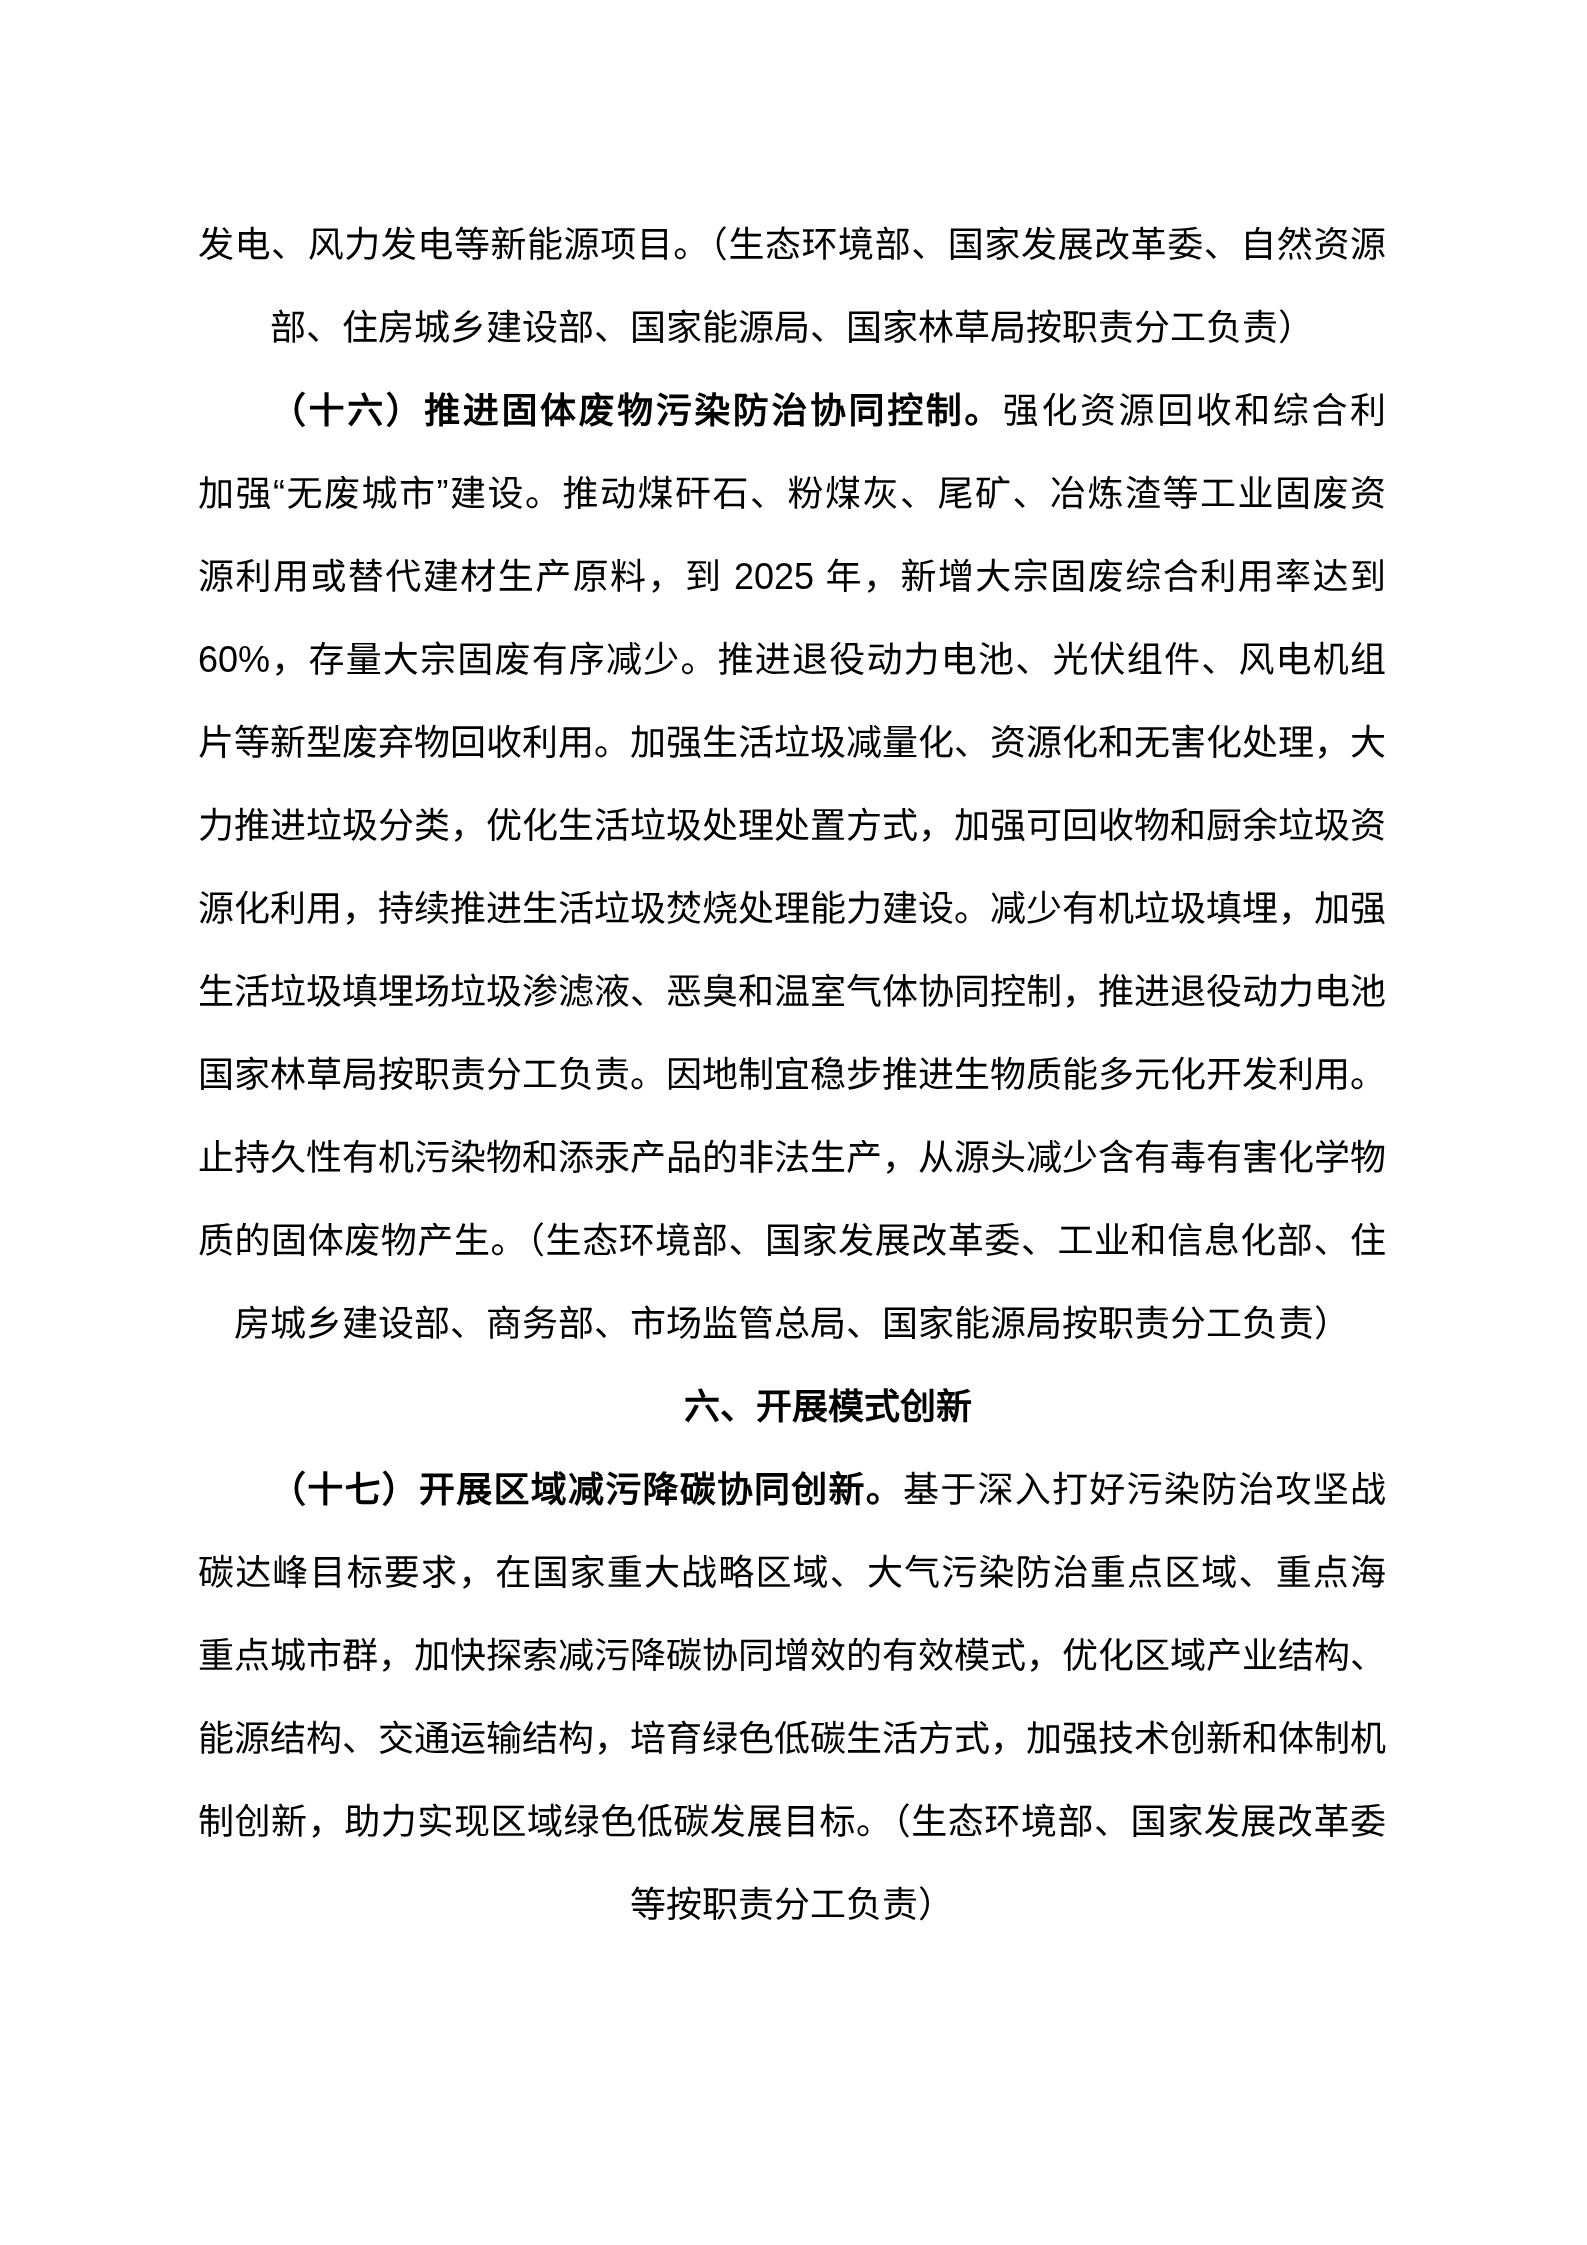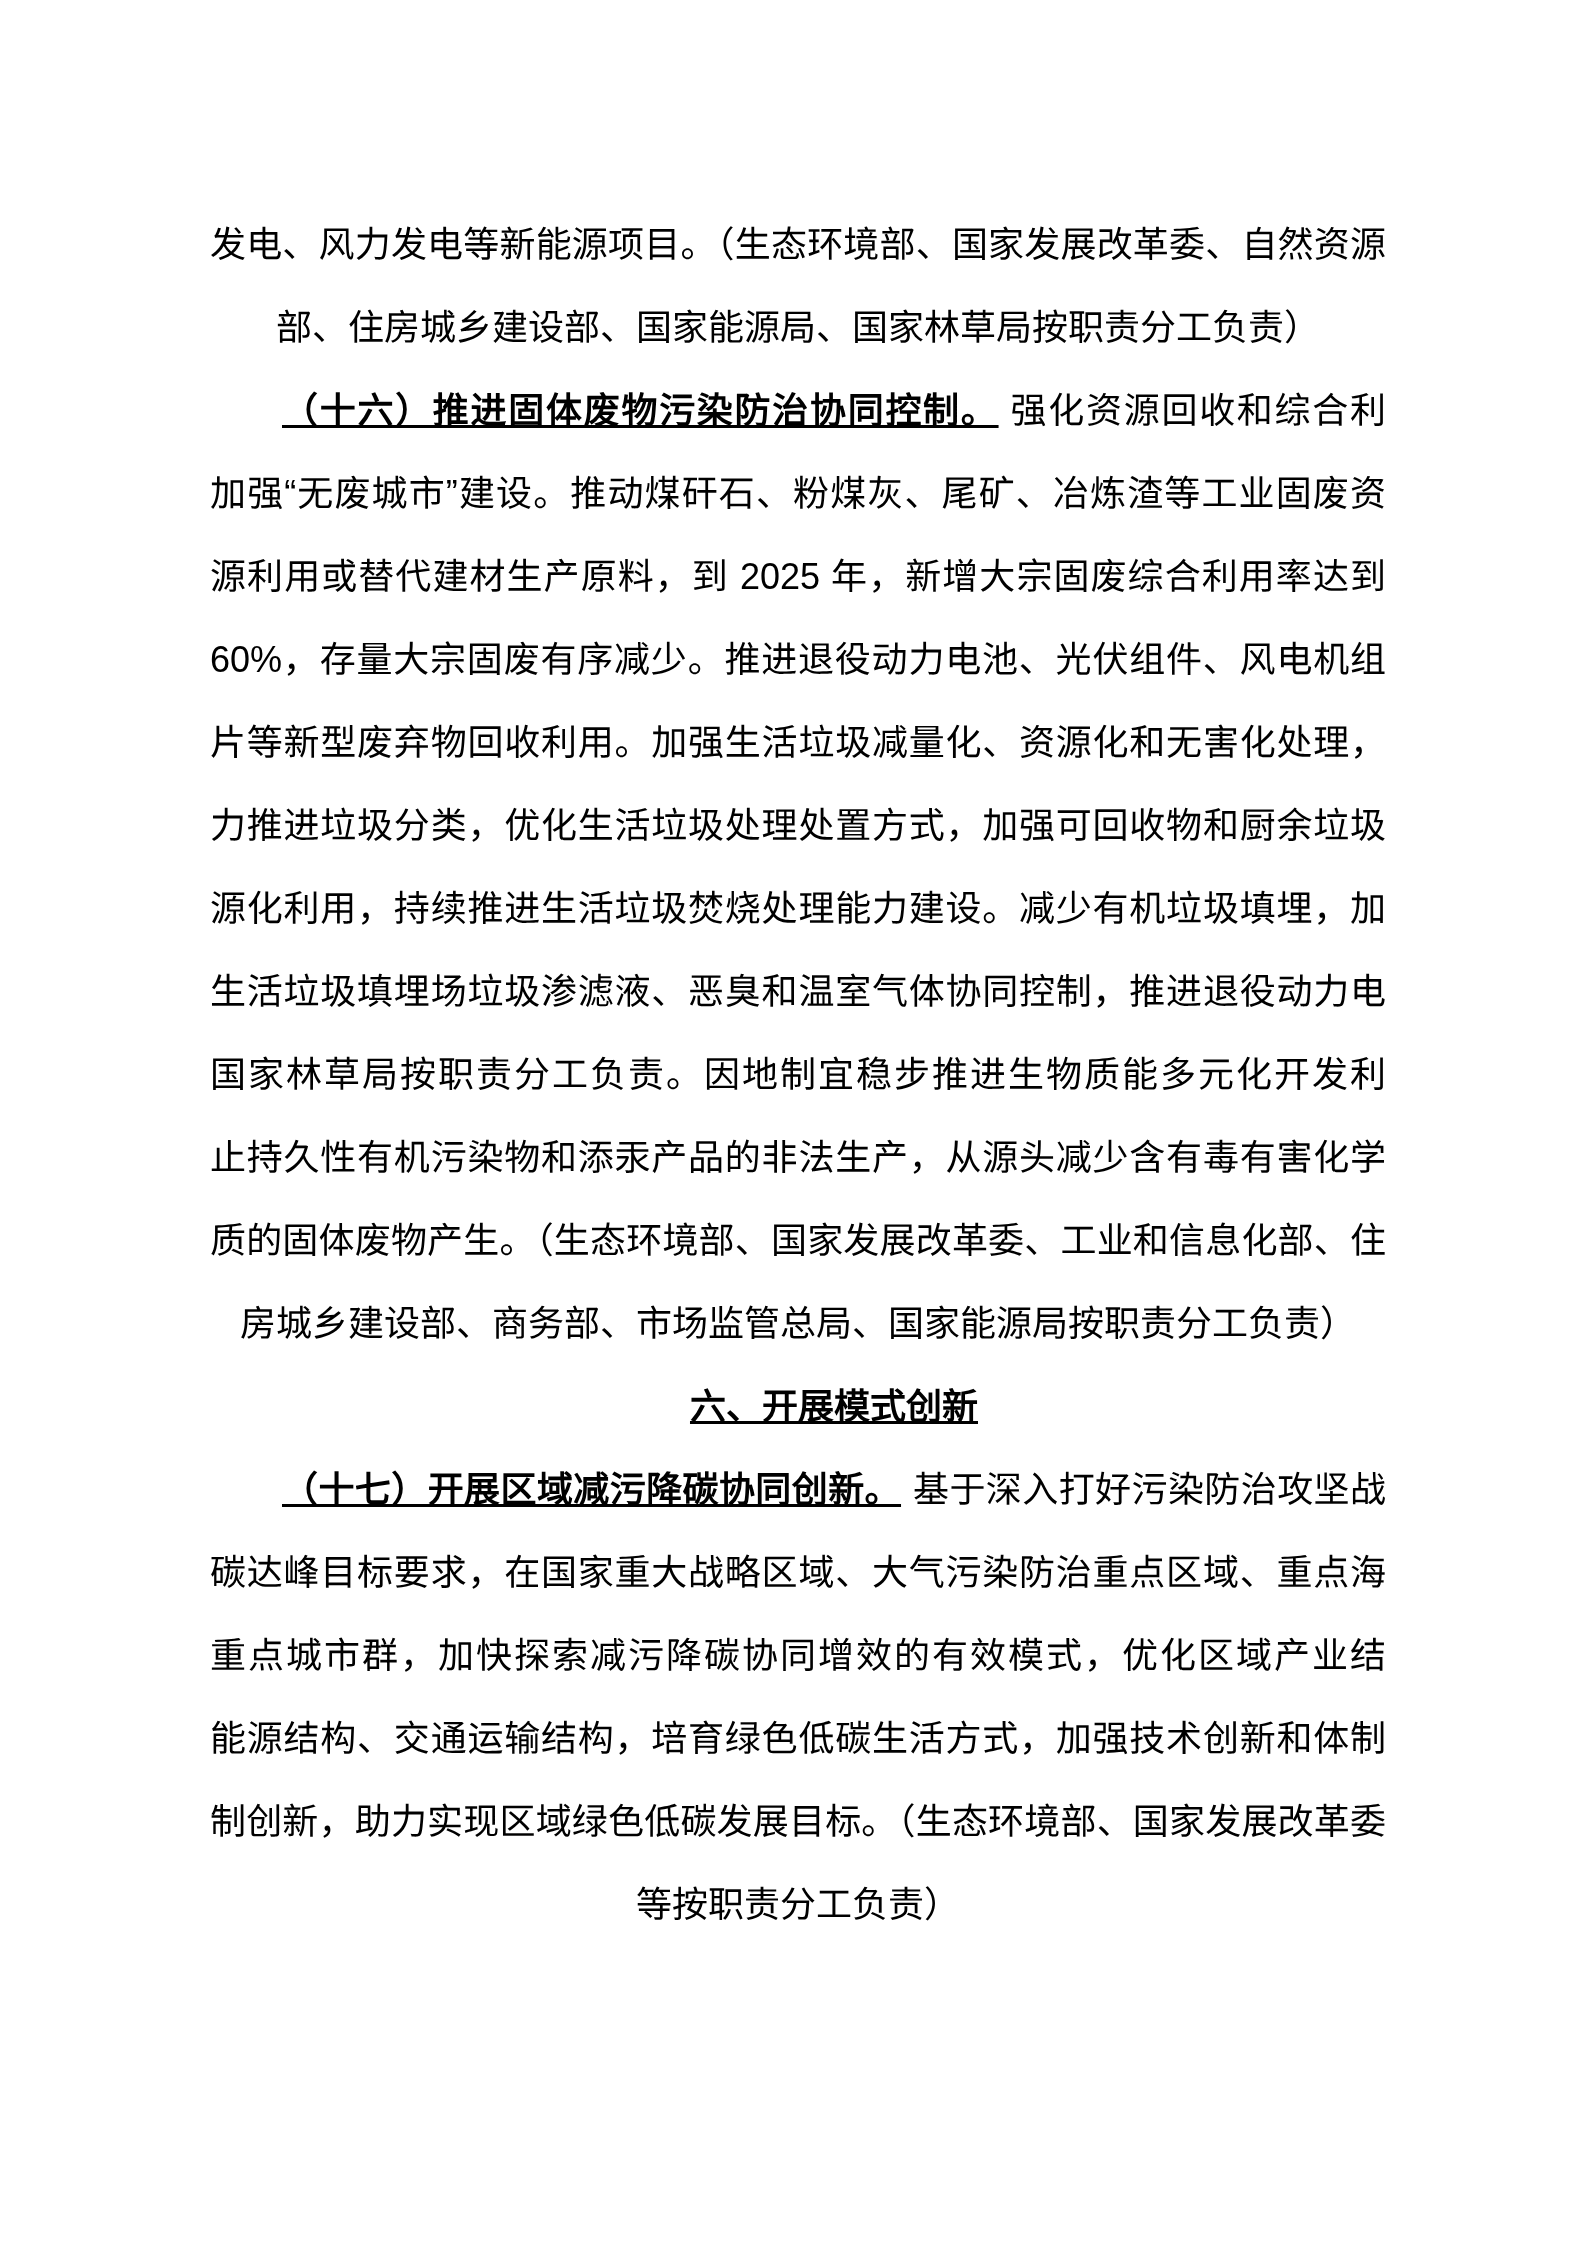--- a/index.html
+++ b/index.html
@@ -37,22 +37,22 @@
     color: #000000;
   }
   .line.no-fill {
     text-align: center;
     text-align-last: auto;
     -moz-text-align-last: auto;
   }
   .line.indent {
     text-indent: 72px; 
   }
-  .seg { font-weight: 400; margin-left: 12px; }
-  .seg.b { font-weight: 700; text-decoration: underline; }
+  .seg { font-weight: 400; }
+  .seg.b { font-weight: 700; }
 </style>
 </head>
 <body>
 
 <div class="page">
   <div class="text-block">
       <div class="paragraph">
         <div class="line"><span class="seg">发电、风力发电等新能源项目。（生态环境部、国家发展改革委、自然资源</span></div>
         <div class="line no-fill"><span class="seg">部、住房城乡建设部、国家能源局、国家林草局按职责分工负责）</span></div>
       </div>

